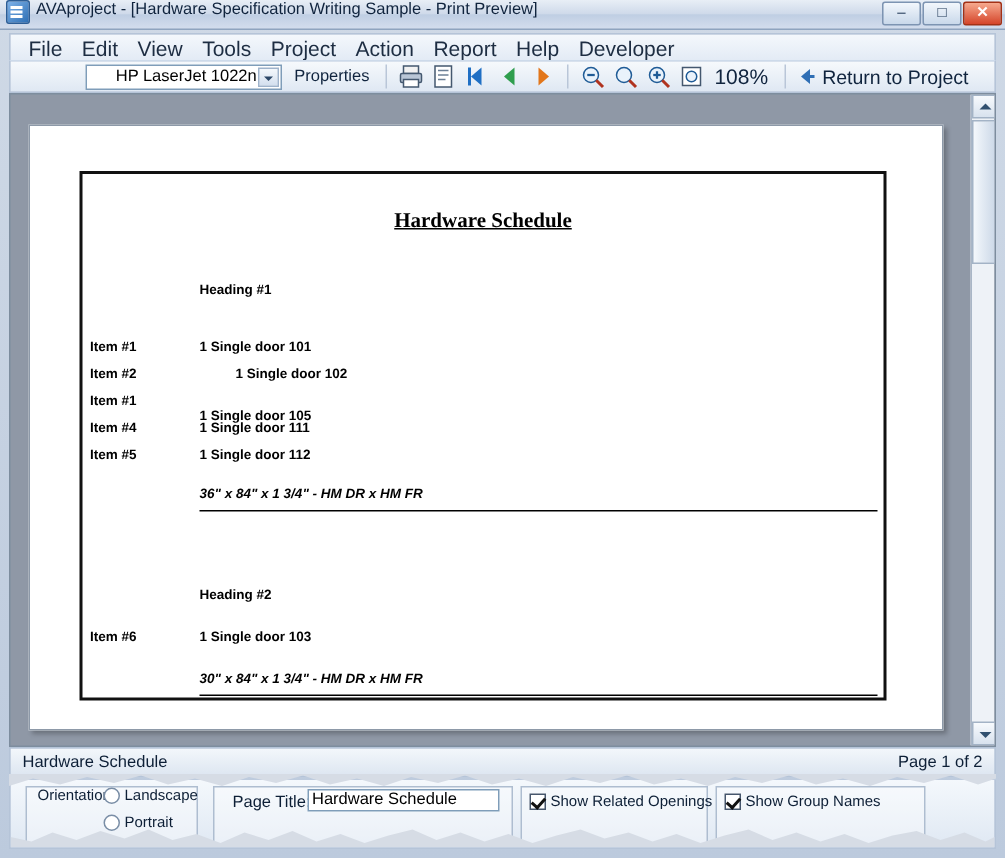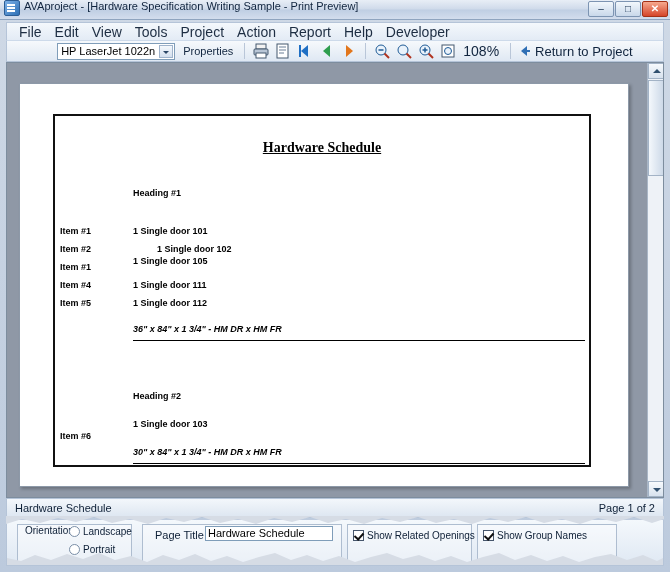--- a/index.html
+++ b/index.html
@@ -114,27 +114,27 @@
     align-items: center;
     padding-left: 6px;
     gap: 4px;
   }
   .tb-label {
     font-size: 11px;
     color: #10243e;
     margin-top: 32px;
   }
   .printer-combo {
-    width: 118px;
+    width: 131px;
     height: 17px;
     background: #fff;
     border: 1px solid #7f9db9;
     font-size: 11px;
     color: #000;
-    padding-left: 3px;
+    padding-left: 19px;
     line-height: 15px;
     box-sizing: border-box;
     position: relative;
     display: flex;
     align-items: center;
   }
   .combo-arrow {
     position: absolute;
     right: 1px; top: 1px;
     width: 14px; height: 13px;
@@ -494,34 +494,34 @@
 
         <div class="heading" style="left:78px; top:72px;">Heading #1</div>
 
         <div class="row-item" style="left:5px; top:110px;">Item #1</div>
         <div class="row-desc" style="left:78px; top:110px;">1 Single door 101</div>
 
         <div class="row-item" style="left:5px; top:128px;">Item #2</div>
         <div class="row-desc" style="left:78px; top:128px;margin-left:24px;">1 Single door 102</div>
 
         <div class="row-item" style="left:5px; top:146px;">Item #1</div>
-        <div class="row-desc" style="left:78px; top:140px;">1 Single door 105</div>
+        <div class="row-desc" style="left:78px; top:156px;">1 Single door 105</div>
 
         <div class="row-item" style="left:5px; top:164px;">Item #4</div>
         <div class="row-desc" style="left:78px; top:164px;">1 Single door 111</div>
 
         <div class="row-item" style="left:5px; top:182px;">Item #5</div>
         <div class="row-desc" style="left:78px; top:182px;">1 Single door 112</div>
 
         <div class="note-line" style="left:78px; top:208px;">36" x 84" x 1 3/4" - HM DR x HM FR</div>
         <div class="hr-rule" style="left:78px; top:224px; width:452px;"></div>
 
         <div class="heading" style="left:78px; top:275px;">Heading #2</div>
 
-        <div class="row-item" style="left:5px; top:315px;">Item #6</div>
+        <div class="row-item" style="left:5px; top:303px;">Item #6</div>
         <div class="row-desc" style="left:78px; top:303px;">1 Single door 103</div>
 
         <div class="note-line" style="left:78px; top:331px;">30" x 84" x 1 3/4" - HM DR x HM FR</div>
         <div class="hr-rule" style="left:78px; top:347px; width:452px;"></div>
       </div>
     </div>
 
     <div class="vscroll">
       <div class="scroll-btn up"></div>
       <div class="scroll-thumb"></div>

